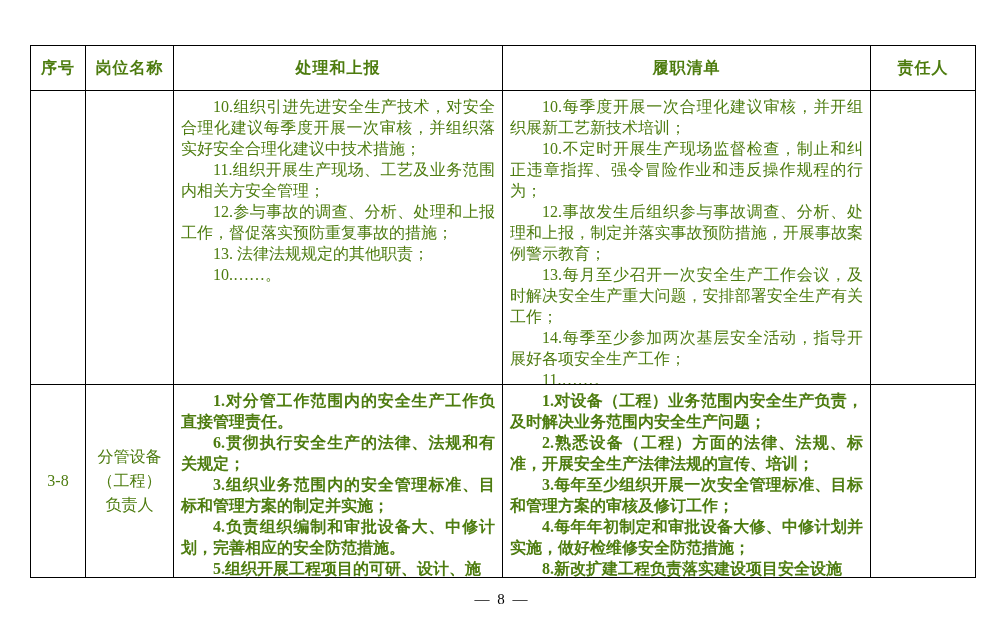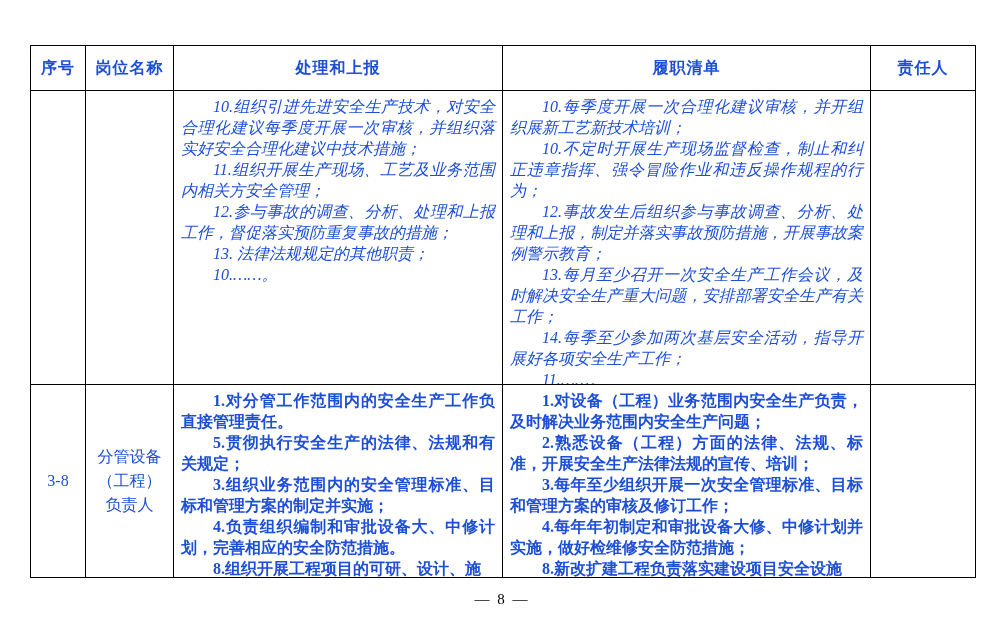--- a/index.html
+++ b/index.html
@@ -18,21 +18,21 @@
   table.doc-table {
     position: absolute;
     left: 30px; top: 45px;
     width: 945px;
     border-collapse: collapse;
     table-layout: fixed;
   }
   .doc-table th, .doc-table td {
     border: 1.5px solid #000000;
     font-size: 16px;
-    color: #1d4ed8;
+    color: #4d7c0f;
     vertical-align: top;
     padding: 0;
   }
   .doc-table th {
     height: 45px;
     font-weight: bold;
     text-align: center;
     vertical-align: middle;
     letter-spacing: 1px;
   }
@@ -42,21 +42,21 @@
   }
   td.c-pos p {
     text-indent: 0;
     text-align: center;
     line-height: 24px;
   }
   .cellwrap {
     overflow: hidden;
     padding: 5px 7px 0 7px;
   }
-  .h-row1 { height: 293px; font-style: italic; }
+  .h-row1 { height: 293px; }
   .h-row2 { height: 192px; font-weight: bold; }
   .cellwrap p {
     text-indent: 2em;
     text-align: justify;
     line-height: 21px;
     word-break: break-all;
   }
   .footer {
     position: absolute;
     left: 0; top: 591px;
@@ -121,24 +121,24 @@
         <td class="c-pos">
           <div>
               <p>分管设备</p>
               <p>（工程）</p>
               <p>负责人</p>
             </div>
         </td>
         <td>
           <div class="cellwrap h-row2">
               <p>1.对分管工作范围内的安全生产工作负直接管理责任。</p>
-              <p>5.贯彻执行安全生产的法律、法规和有关规定；</p>
+              <p>6.贯彻执行安全生产的法律、法规和有关规定；</p>
               <p>3.组织业务范围内的安全管理标准、目标和管理方案的制定并实施；</p>
               <p>4.负责组织编制和审批设备大、中修计划，完善相应的安全防范措施。</p>
-              <p>8.组织开展工程项目的可研、设计、施</p>
+              <p>5.组织开展工程项目的可研、设计、施</p>
             </div>
         </td>
         <td>
           <div class="cellwrap h-row2">
               <p>1.对设备（工程）业务范围内安全生产负责，及时解决业务范围内安全生产问题；</p>
               <p>2.熟悉设备（工程）方面的法律、法规、标准，开展安全生产法律法规的宣传、培训；</p>
               <p>3.每年至少组织开展一次安全管理标准、目标和管理方案的审核及修订工作；</p>
               <p>4.每年年初制定和审批设备大修、中修计划并实施，做好检维修安全防范措施；</p>
               <p>8.新改扩建工程负责落实建设项目安全设施</p>
             </div>

